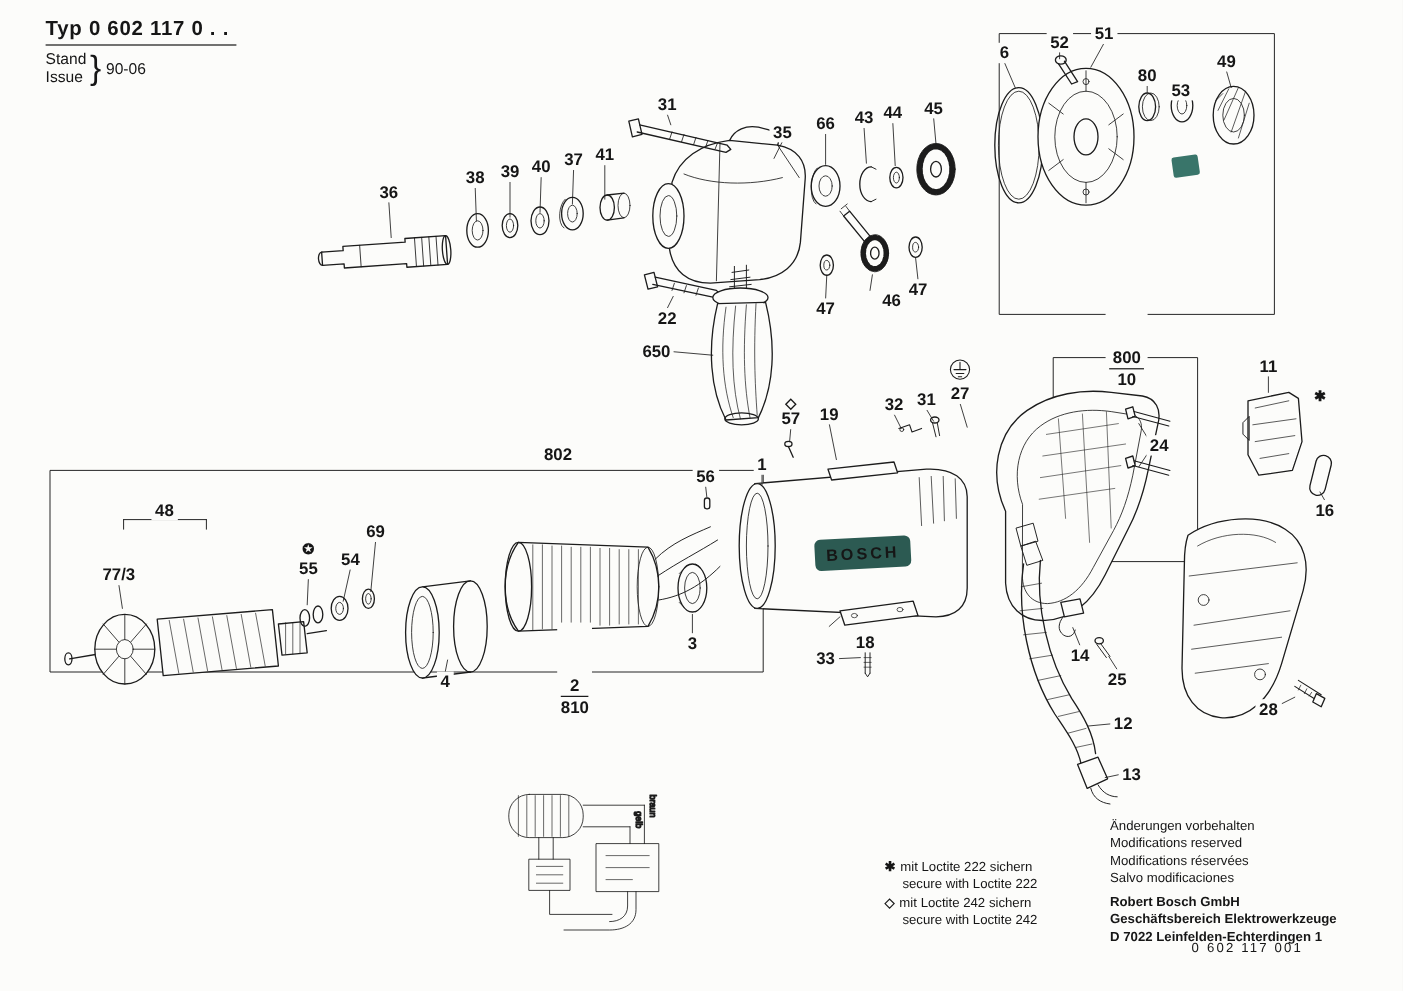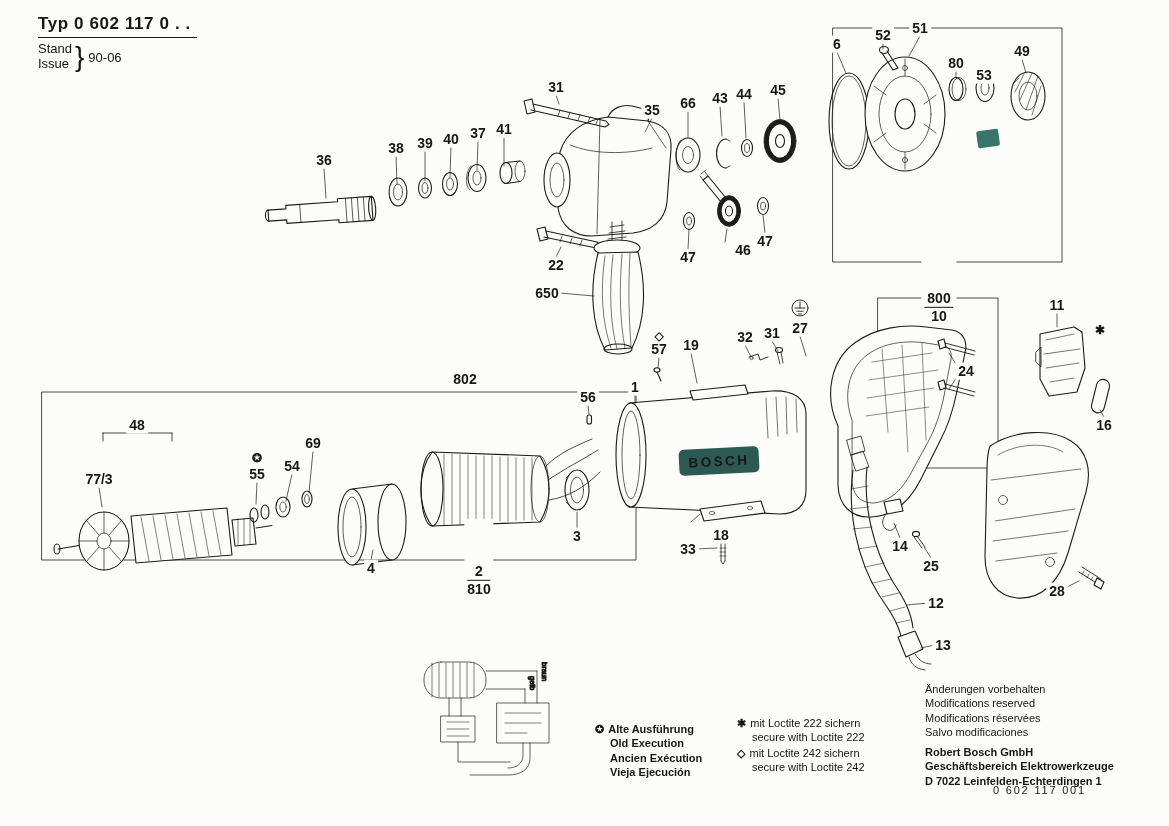--- a/index.html
+++ b/index.html
@@ -396,26 +396,20 @@
     <div class="stand-row">
       <div class="stand-col">
         <div>Stand</div>
         <div>Issue</div>
       </div>
       <div class="brace">}</div>
       <div class="issue-value">90-06</div>
     </div>
   </div>
 
-  <div class="legend legend-old">
-    <div><span class="sym">✪</span><span>Alte Ausführung</span></div>
-    <div class="ind">Old Execution</div>
-    <div class="ind">Ancien Exécution</div>
-    <div class="ind">Vieja Ejecución</div>
-  </div>
 
   <div class="legend legend-222">
     <div><span class="sym">✱</span><span>mit Loctite 222 sichern</span></div>
     <div class="ind">secure with Loctite 222</div>
   </div>
 
   <div class="legend legend-242">
     <div><span class="sym">◇</span><span>mit Loctite 242 sichern</span></div>
     <div class="ind">secure with Loctite 242</div>
   </div>

